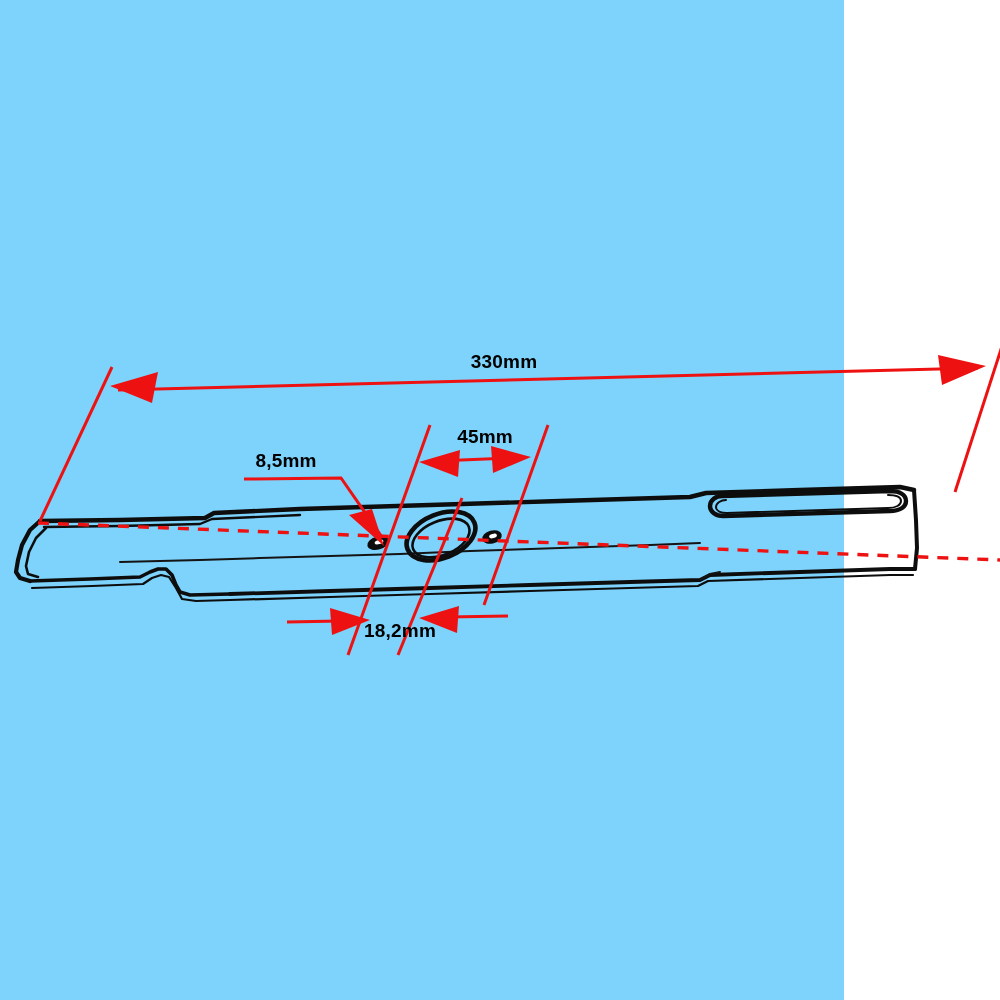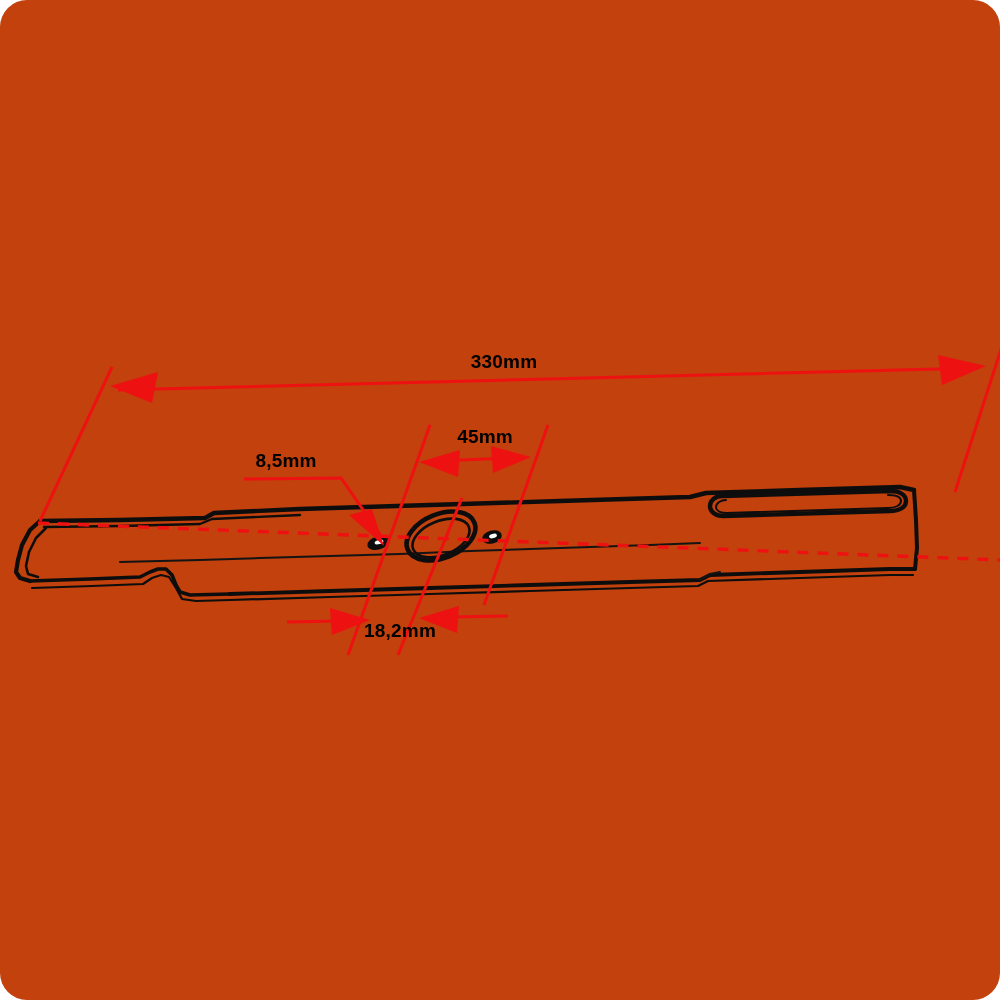--- a/index.html
+++ b/index.html
@@ -8,24 +8,23 @@
     background: #ffffff;
   }
   body {
     width: 1000px;
     height: 1000px;
     font-family: "Liberation Sans", sans-serif;
     overflow: hidden;
   }
   #drawing-root {
     position: relative;
-    width: 1000px;
+    width: 844px;
     height: 1000px;
-    background: #c2410c;
-    border-radius: 27px;
+    background: #7dd3fc;
   }
   svg#blade-drawing {
     position: absolute;
     left: 0;
     top: 0;
     width: 1000px;
     height: 1000px;
     display: block;
   }
   .dim-text {

